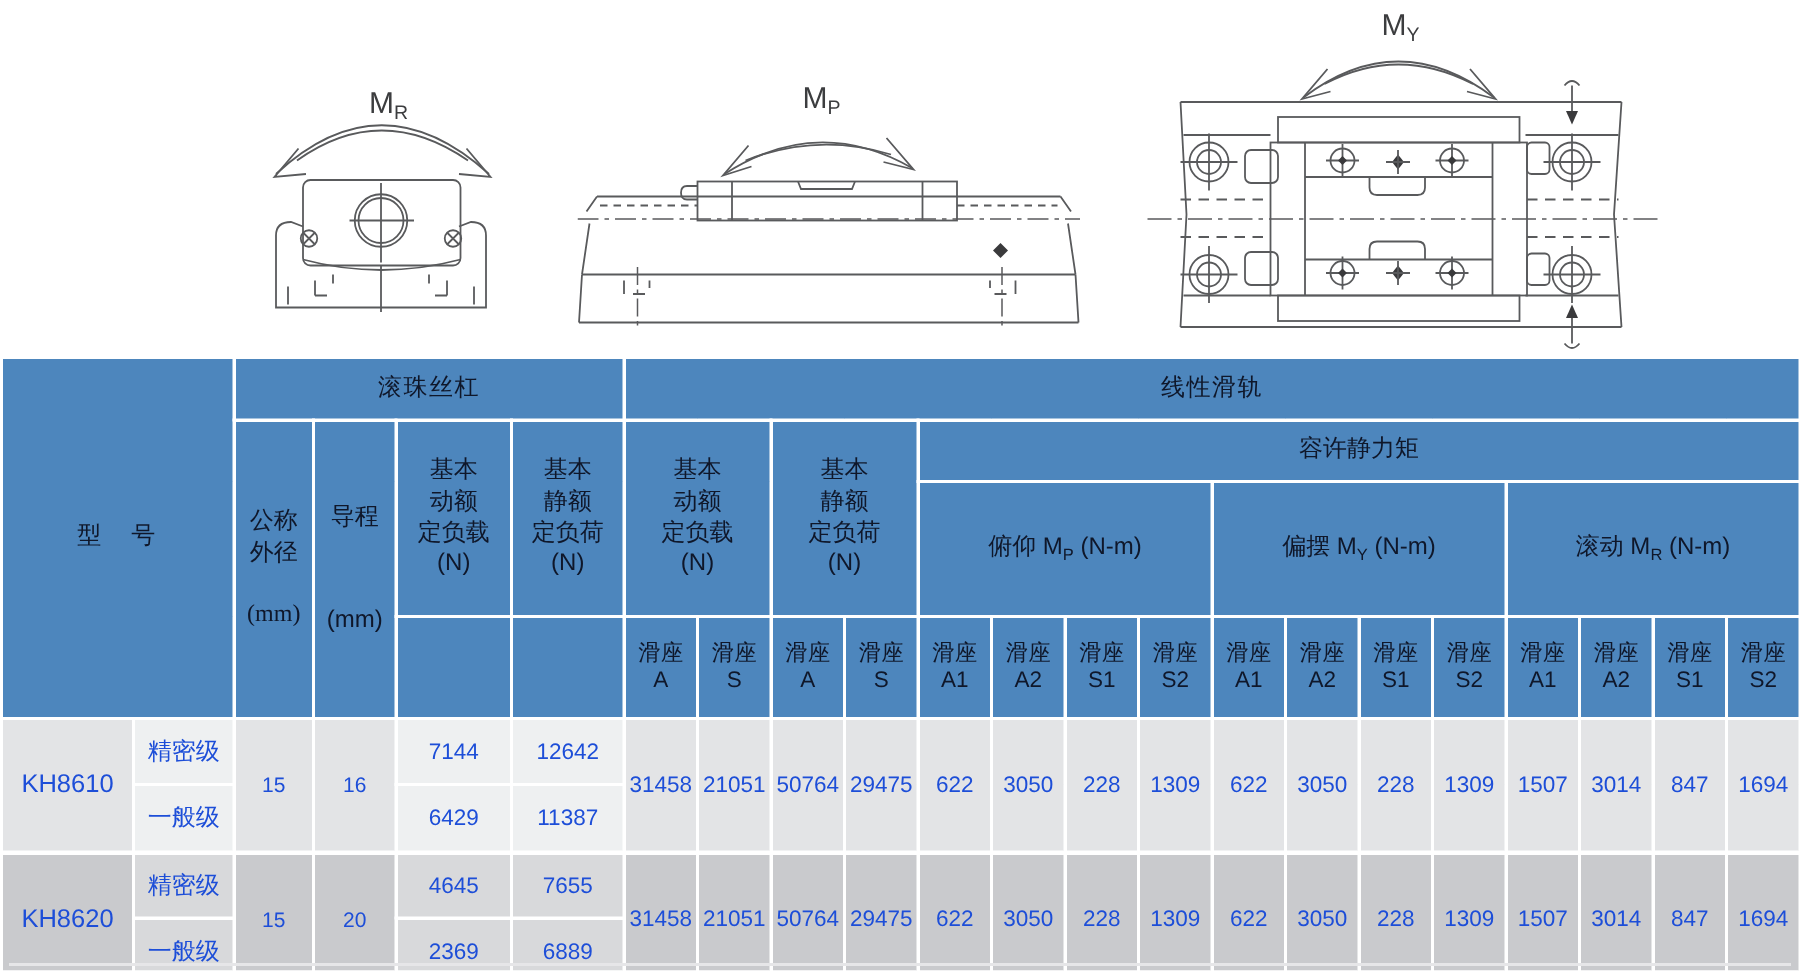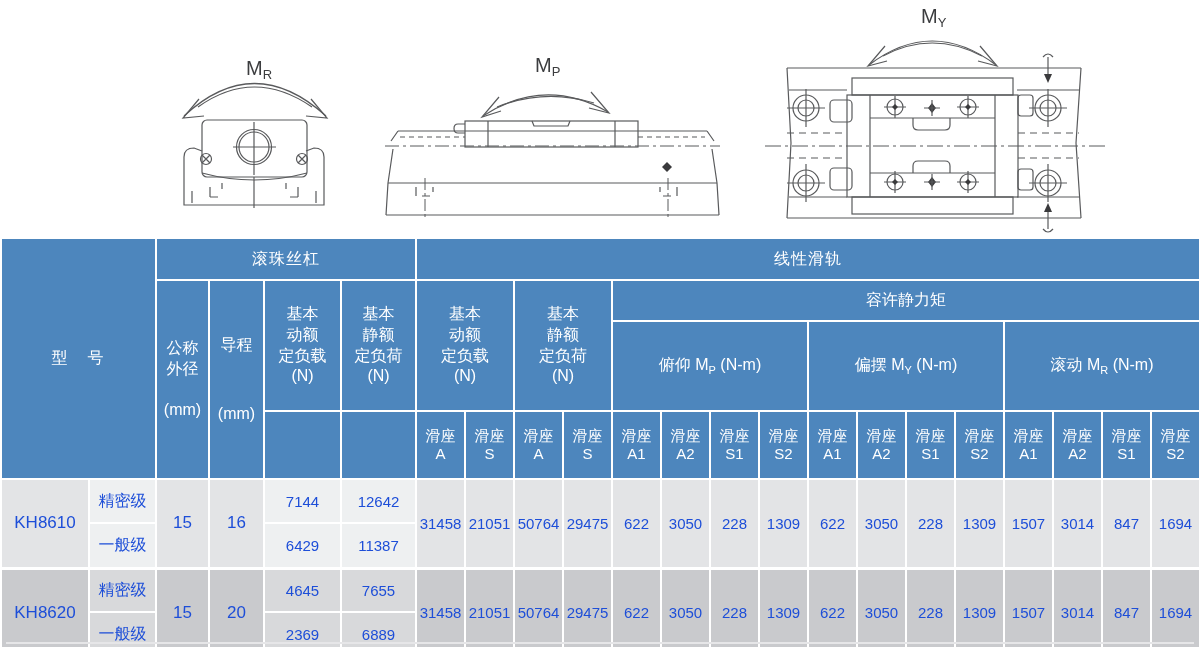--- a/index.html
+++ b/index.html
@@ -3,33 +3,33 @@
 <meta charset="utf-8">
 <style>
   html,body{margin:0;padding:0;background:#fff;}
   .sheet{position:relative;width:1200px;height:647px;background:#ffffff;overflow:hidden;
          font-family:"Liberation Sans","DejaVu Sans",sans-serif;}
   .diag{position:absolute;}
   .diag text{font-family:"Liberation Sans","DejaVu Sans",sans-serif;fill:#3c3d3f;}
   
   table.spec{position:absolute;top:237px;left:0;width:1199px;border-collapse:collapse;table-layout:fixed;}
   table.spec th,table.spec td{border:2px solid #ffffff;padding:0;text-align:center;vertical-align:middle;overflow:hidden;}
-  table.spec th{background:#4d86bd;color:#ffffff;font-weight:400;font-size:16px;line-height:1.3;}
+  table.spec th{background:#4d86bd;color:#0f172a;font-weight:400;font-size:16px;line-height:1.3;}
   th.grp{font-size:17px;letter-spacing:1px;}
   th.model-h{font-size:17px;letter-spacing:2px;}
   .pre{white-space:pre-line;}
   .stack{display:flex;flex-direction:column;align-items:center;justify-content:center;}
-  .stack.g1{gap:20px;}
+  .stack.g1{gap:20px;font-family:Liberation Serif, serif;}
   .stack.g2{gap:48px;}
   .slide-stack{display:flex;flex-direction:column;align-items:center;justify-content:center;line-height:1.2;font-size:15px;}
   sub{font-size:11px;}
   td{color:#1d4ed8;font-size:15px;}
   td.model{font-size:17px;}
   td.grade{font-size:16px;}
-  td.dim{font-size:17px;}
+  td.dim{font-size:14px;}
   
   .b1{background:#e3e4e6;}
   .b1l{background:#eef0f1;}
   .b2{background:#c9cacd;}
   .b2l{background:#d8d9db;}
   tr.block2-first td{border-top:3px solid #ffffff;}
   .table-shadow{position:absolute;top:642px;left:6px;width:1188px;height:2px;background:#e6e6e8;}
 </style>
 </head>
 <body>

